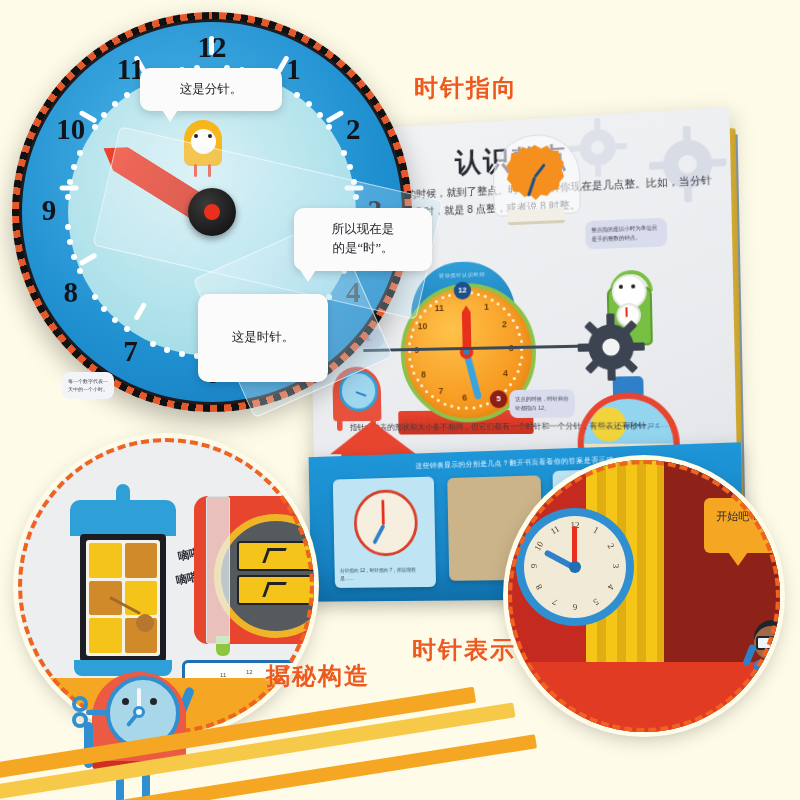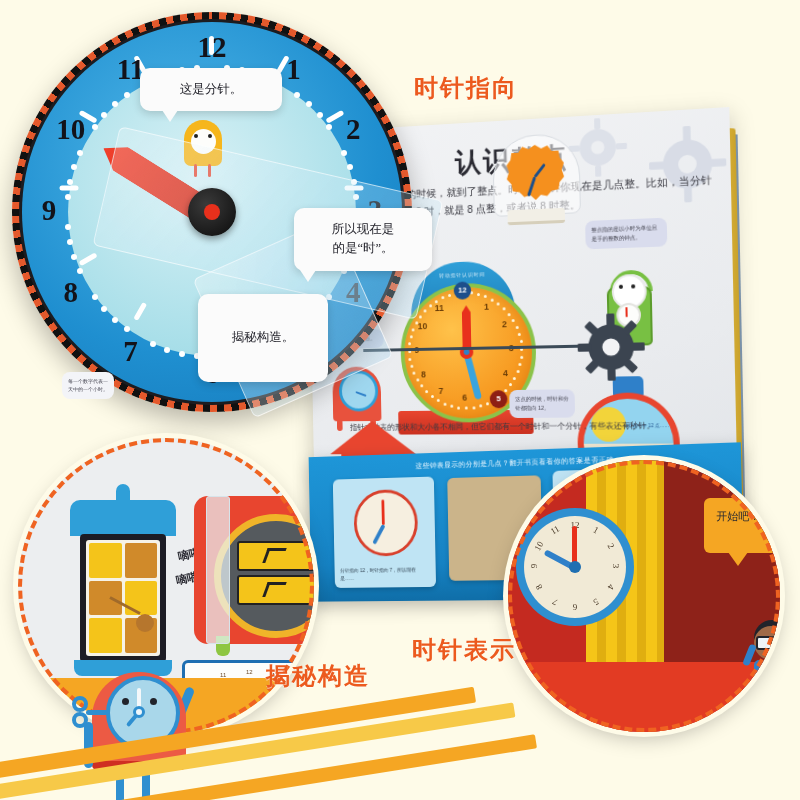--- a/index.html
+++ b/index.html
@@ -570,21 +570,21 @@
     <div class="speech" style="left:128px;top:56px;width:122px;">
       <span>这是分针。</span>
       <span style="position:absolute;left:22px;bottom:-11px;width:0;height:0;border-left:8px solid transparent;border-right:8px solid transparent;border-top:12px solid #fbfbfb;"></span>
     </div>
     <div class="speech" style="left:282px;top:196px;width:118px;">
       <span style="white-space:pre-line;">所以现在是
 的是“时”。</span>
       <span style="position:absolute;left:6px;bottom:-11px;width:0;height:0;border-left:8px solid transparent;border-right:8px solid transparent;border-top:12px solid #fbfbfb;"></span>
     </div>
     <div class="speech" style="left:186px;top:282px;width:110px;height:64px;display:flex;align-items:center;justify-content:center;">
-      <span>揭秘构造。</span>
+      <span>这是时针。</span>
     </div>
 
     <div class="mini-bubble white" style="left:50px;top:360px;width:40px;font-size:5px;z-index:3;">每一个数字代表一天中的一个小时。</div>
   </div>
 
   <div class="callout" style="left:18px;top:438px;width:296px;height:296px;">
     <div class="co-l">
 
       <div class="mantel">
         <div class="mantel-knob"></div>

